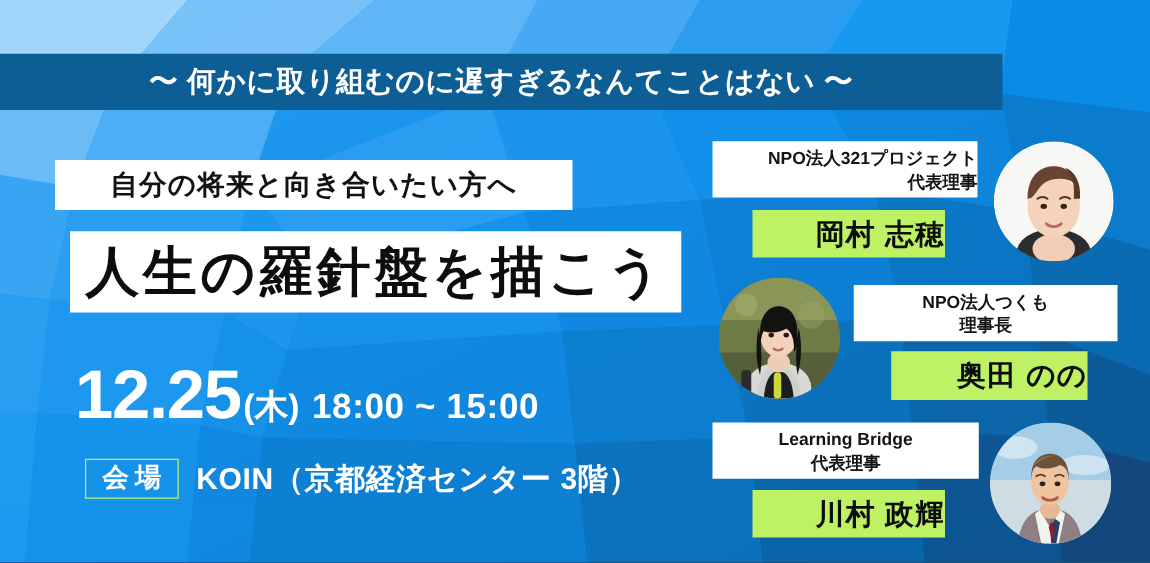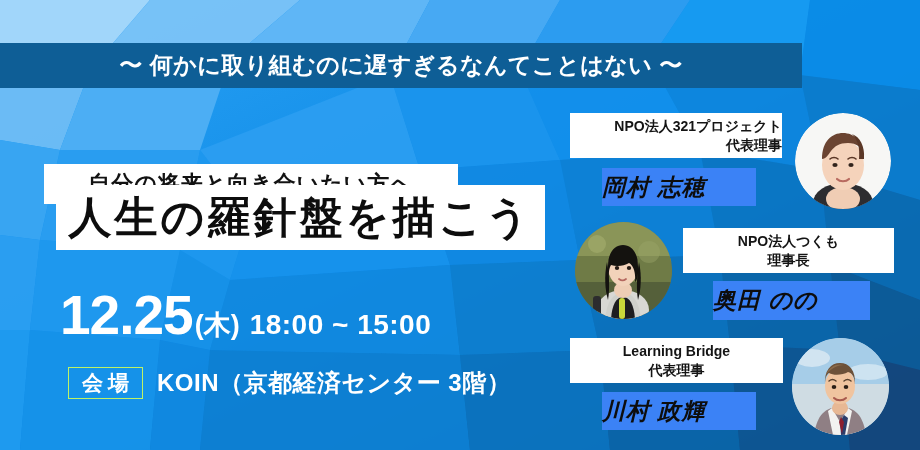--- a/index.html
+++ b/index.html
@@ -23,21 +23,21 @@
   .ribbon-text{
     color:#ffffff; font-size:23px; font-weight:bold;
     letter-spacing:.5px; white-space:nowrap;
   }
 
   
   .subtitle-box{
     position:absolute; left:44px; top:128px;
     width:414px; height:40px;
     background:#ffffff;
-    display:flex; align-items:center; justify-content:center;margin-top:36px;
+    display:flex; align-items:center; justify-content:center;
   }
   .subtitle-text{
     color:#121212; font-size:22px; font-weight:bold;
     letter-spacing:1px; white-space:nowrap;
   }
   .title-box{
     position:absolute; left:56px; top:185px;
     width:489px; height:65px;
     background:#ffffff;
     display:flex; align-items:center; justify-content:center;
@@ -77,22 +77,22 @@
     position:absolute;
     background:#ffffff;
     display:flex; flex-direction:column;
     align-items:center; justify-content:center;
     text-align:center;
   }
   .sp-org  { color:#141414; font-size:14px; font-weight:bold; line-height:1.35; white-space:nowrap; }
   .sp-role { color:#141414; font-size:14px; font-weight:bold; line-height:1.35; white-space:nowrap; }
   .sp-name-box{
     position:absolute;
-    background:#3b82f6;
-    display:flex; align-items:center; justify-content:flex-start;font-style:italic;
+    background:#bef264;
+    display:flex; align-items:center; justify-content:flex-end;
   }
   .sp-name{
     color:#0d0d0d; font-size:23px; font-weight:bold;
     letter-spacing:1px; white-space:nowrap;
   }
   .avatar{
     position:absolute;
     border-radius:50%;
     overflow:hidden;
   }

